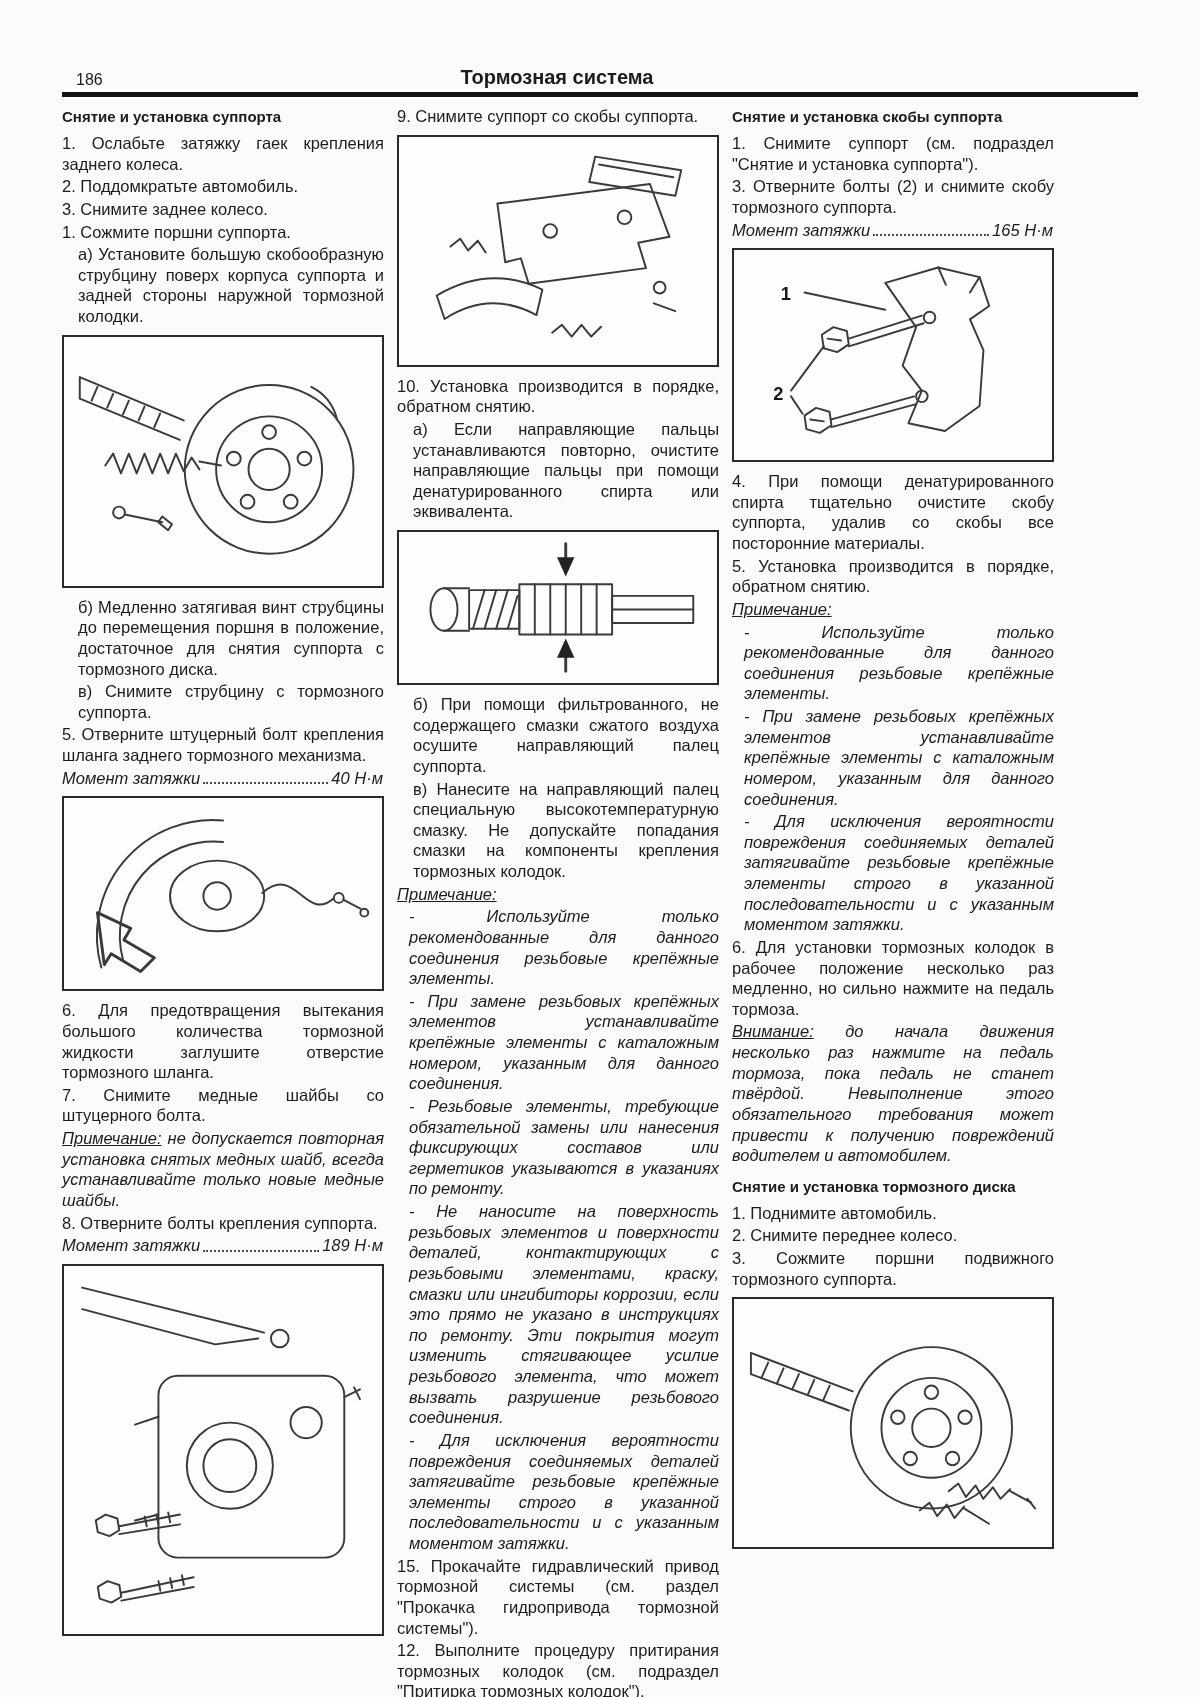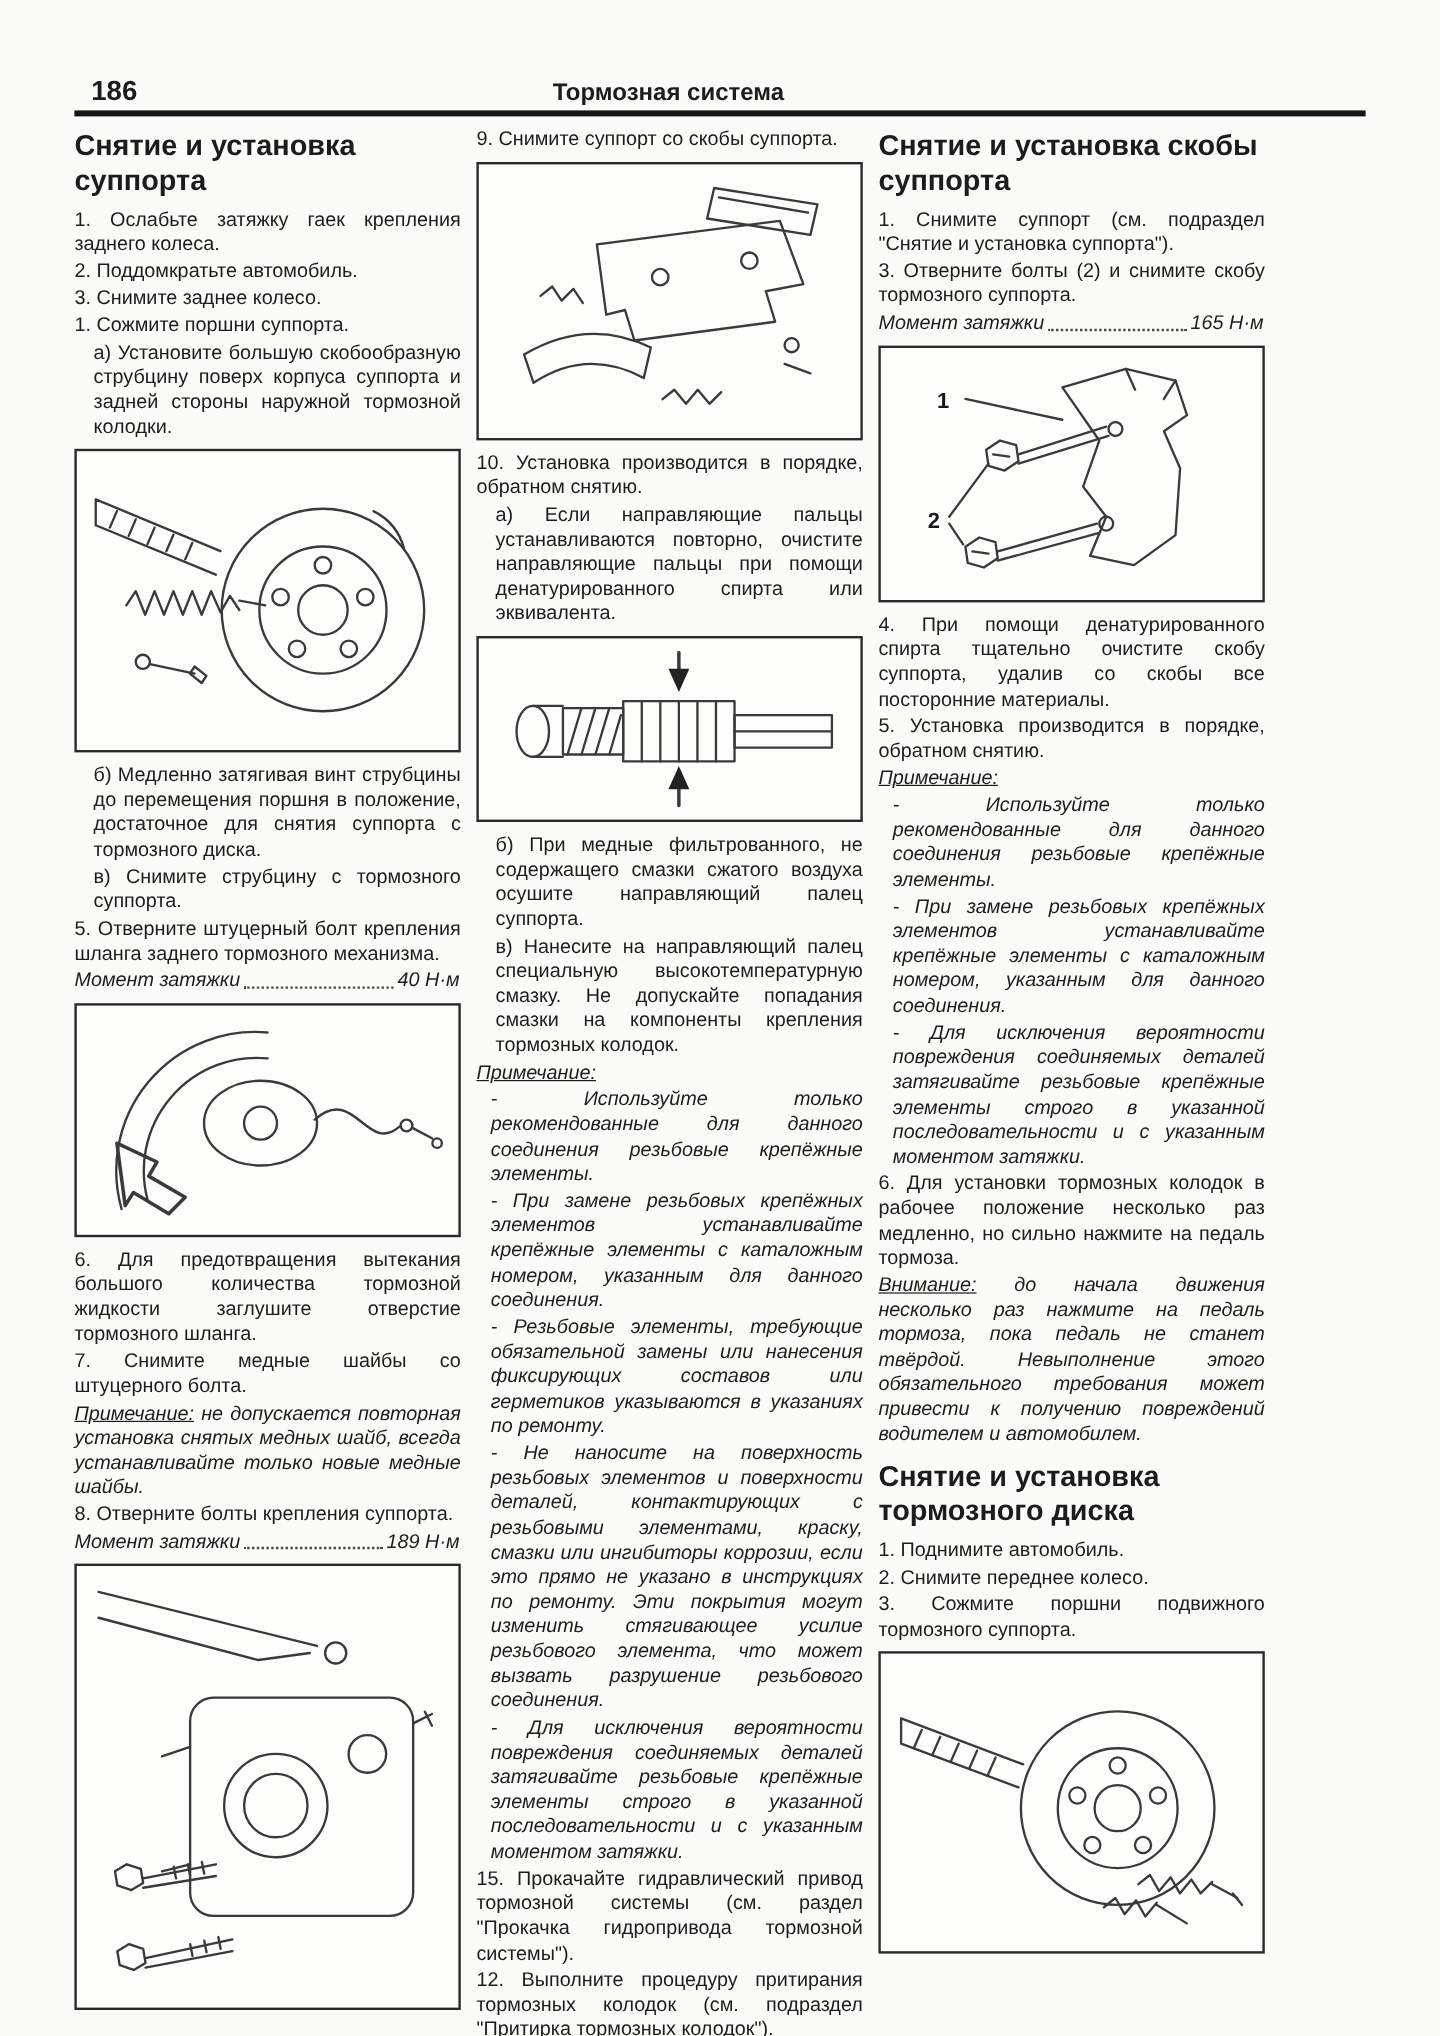--- a/index.html
+++ b/index.html
@@ -3,25 +3,25 @@
 <meta charset="utf-8">
 <style>
   html,body{margin:0;padding:0;background:#e8e8e6;}
   .page{
     width:1200px;height:1697px;margin:0 auto;background:#fbfbf9;
     box-sizing:border-box;padding:52px 60px 10px 62px;overflow:hidden;
     font-family:"Liberation Sans", sans-serif;color:#1c1c1c;
     font-size:16.5px;line-height:1.25;
   }
   .hdr{position:relative;width:1076px;border-bottom:5px solid #141414;padding-bottom:6px;height:34px;}
-  .pageno{position:absolute;left:14px;bottom:2px;font-size:23px;font-weight:bold;}
+  .pageno{position:absolute;left:14px;bottom:2px;font-size:16px;font-weight:normal;}
   .hdr .title{position:absolute;left:0;width:990px;text-align:center;bottom:2px;font-size:20px;font-weight:bold;}
   .cols{display:flex;gap:13px;width:992px;margin-top:9px;}
   .col{width:322px;flex:0 0 322px;}
-  h2{font-size:24px;line-height:1.2;margin:2px 0 7px 0;font-weight:bold;}
+  h2{font-size:15px;line-height:1.2;margin:2px 0 7px 0;font-weight:bold;}
   h2.mt{margin-top:12px;}
   p{margin:0 0 2px 0;text-align:justify;}
   .sub{padding-left:16px;}
   .dash{padding-left:12px;font-style:italic;}
   .note{font-style:italic;}
   .ul{text-decoration:underline;}
   .tq{display:flex;font-style:italic;margin:2px 1px 5px 0;align-items:flex-end;}
   .tq .dots{flex:1;border-bottom:2px dotted #4a4a4a;margin:0 3px 4px 3px;min-width:20px;}
   figure{margin:8px 0 9px 0;border:2px solid #2a2a2a;background:#fdfdfc;padding:4px;box-sizing:border-box;}
   figure svg{display:block;width:100%;height:100%;}
@@ -167,21 +167,21 @@
             <rect x="214" y="62" width="84" height="28"></rect>
               <path d="M214,76 h84"></path>
             <path d="M166,8 v16" stroke-width="3"></path>
               <polygon points="157,22 175,22 166,42" fill="#222" stroke="none"></polygon>
             <path d="M166,140 v-16" stroke-width="3"></path>
               <polygon points="157,126 175,126 166,106" fill="#222" stroke="none"></polygon>
           </g>
         </svg>
       </figure>
 
-      <p class="sub">б) При медные фильтрованного, не содержащего смазки сжатого воздуха осушите направляющий палец суппорта.</p>
+      <p class="sub">б) При помощи фильтрованного, не содержащего смазки сжатого воздуха осушите направляющий палец суппорта.</p>
       <p class="sub">в) Нанесите на направляющий палец специальную высокотемпературную смазку. Не допускайте попадания смазки на компоненты крепления тормозных колодок.</p>
       <p class="note">
         <span class="ul">Примечание:</span>
       </p>
       <p class="dash">- Используйте только рекомендованные для данного соединения резьбовые крепёжные элементы.</p>
       <p class="dash">- При замене резьбовых крепёжных элементов устанавливайте крепёжные элементы с каталожным номером, указанным для данного соединения.</p>
       <p class="dash">- Резьбовые элементы, требующие обязательной замены или нанесения фиксирующих составов или герметиков указываются в указаниях по ремонту.</p>
       <p class="dash">- Не наносите на поверхность резьбовых элементов и поверхности деталей, контактирующих с резьбовыми элементами, краску, смазки или ингибиторы коррозии, если это прямо не указано в инструкциях по ремонту. Эти покрытия могут изменить стягивающее усилие резьбового элемента, что может вызвать разрушение резьбового соединения.</p>
       <p class="dash">- Для исключения вероятности повреждения соединяемых деталей затягивайте резьбовые крепёжные элементы строго в указанной последовательности и с указанным моментом затяжки.</p>
       <p>15. Прокачайте гидравлический привод тормозной системы (см. раздел "Прокачка гидропривода тормозной системы").</p>

